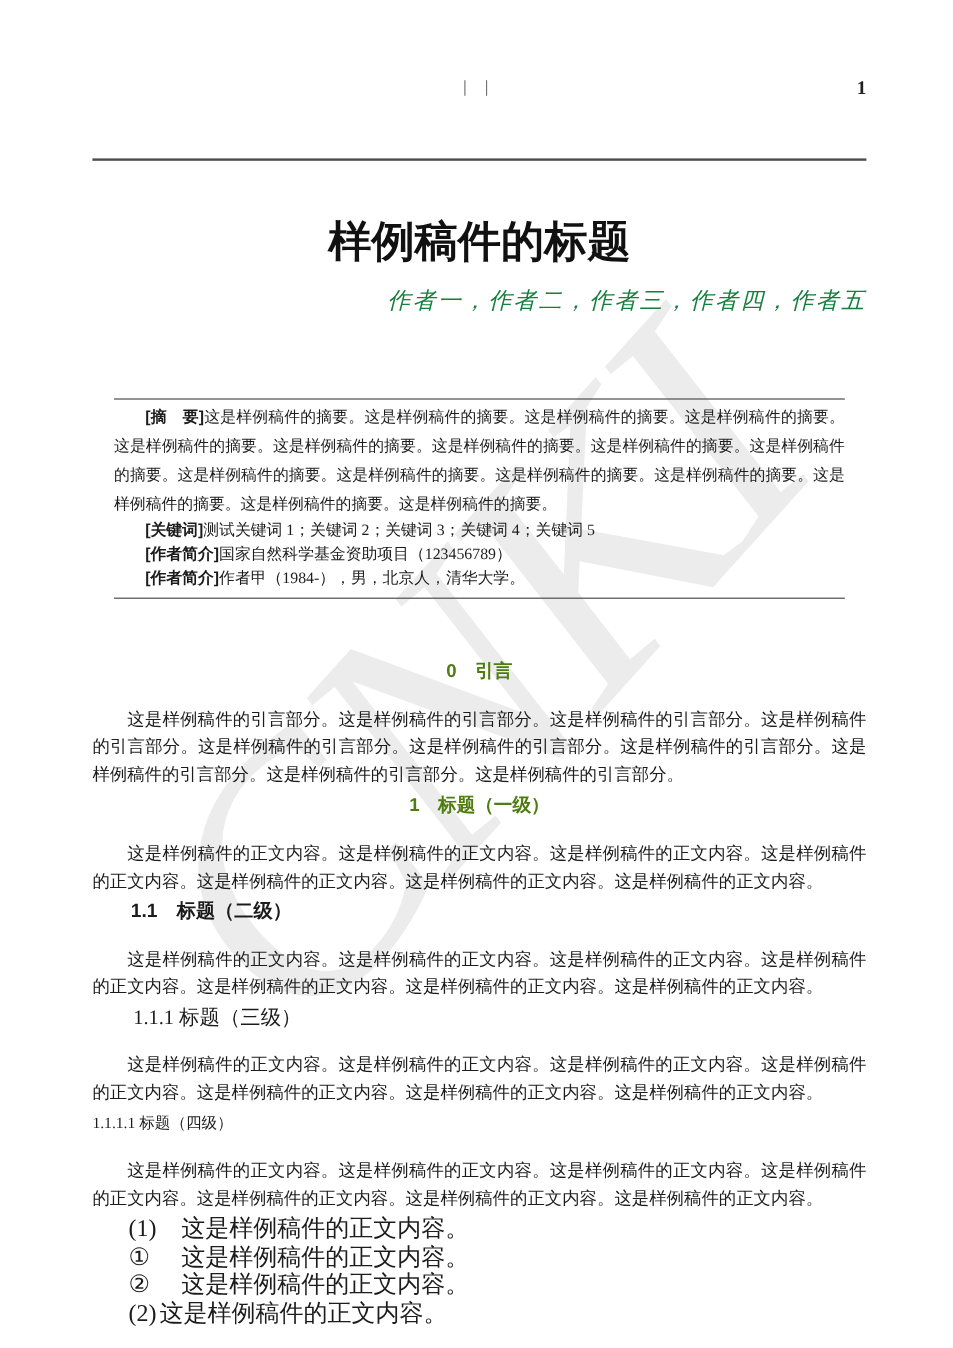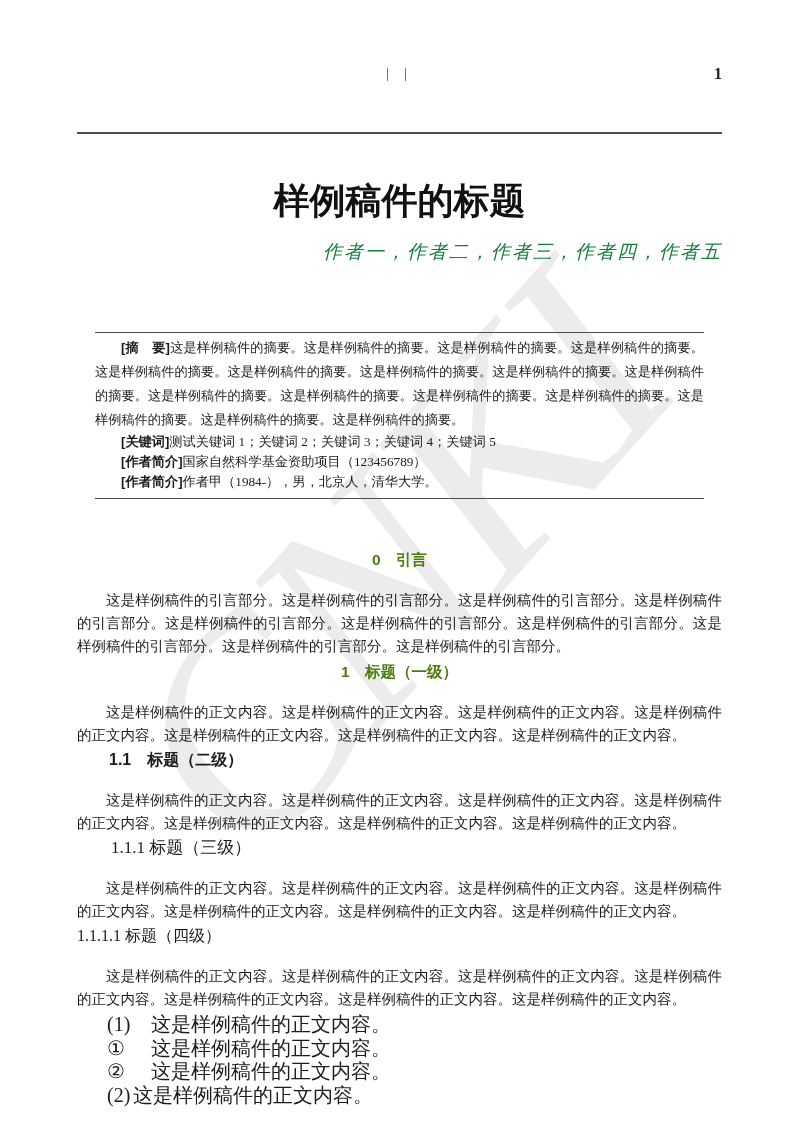--- a/index.html
+++ b/index.html
@@ -104,21 +104,21 @@
     line-height:22px;
   }
   .sec-h3 {
     margin:2px 0;
     padding-left:2em;
     font-size:17px;
     line-height:22px;
   }
   .sec-h4 {
     margin:2px 0;
-    font-size:16px;
+    font-size:13px;
     line-height:22px;
   }
   .list { margin-top:2px; }
   .list-item {
     padding-left:30px;
     font-size:20px;
     line-height:23.5px;
   }
   .li-marker { display:inline-block; min-width:44px; }
   .list-item:nth-child(4) .li-marker { min-width:26px; }

